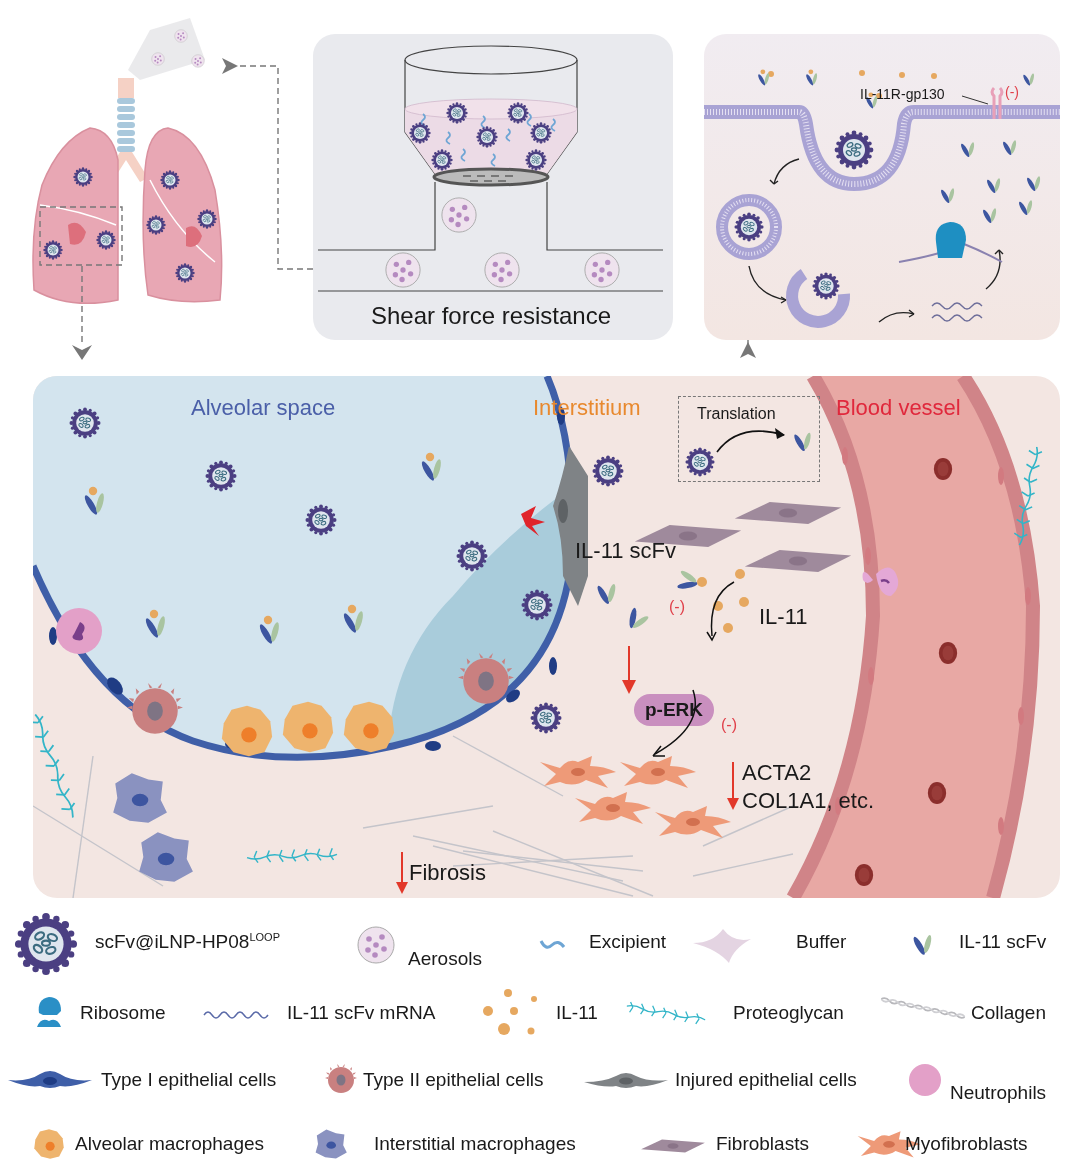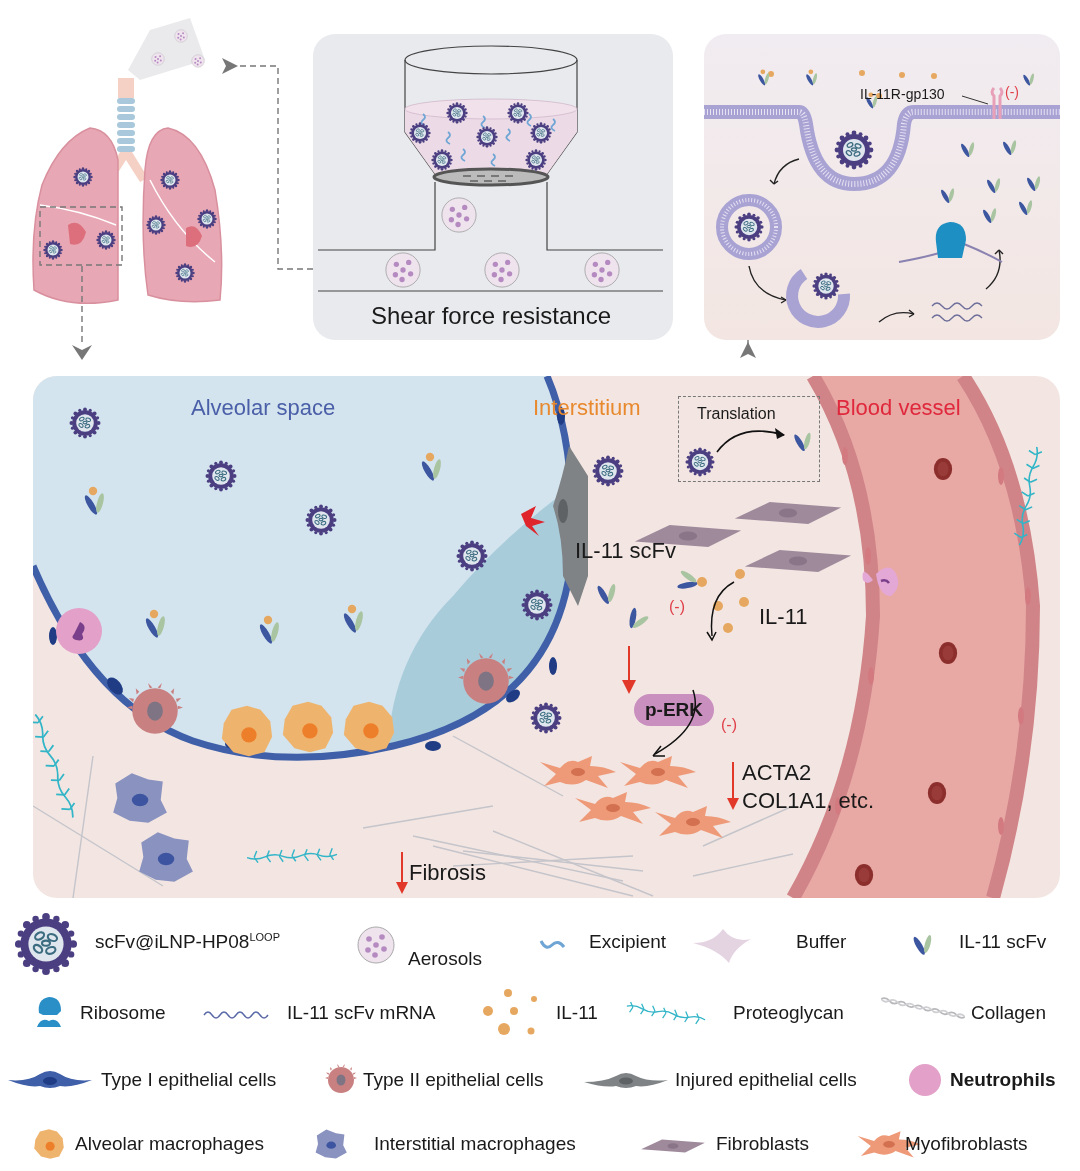--- a/index.html
+++ b/index.html
@@ -615,21 +615,21 @@
     <svg width="32" height="32" style="left:325px;top:2px">
         <use href="#type2"></use>
       </svg>
     <div class="leg-label" style="left:363px;top:7px;">Type II epithelial cells</div>
     <svg width="84" height="20" style="left:584px;top:8px">
       <path d="M0 12 Q20 12 32 6 Q42 0 52 6 Q64 12 84 10 Q64 18 52 16 Q42 20 32 16 Q20 18 0 12 Z" fill="#7f8386"></path>
       <ellipse cx="42" cy="11" rx="7" ry="3.5" fill="#5e6265"></ellipse>
     </svg>
     <div class="leg-label" style="left:675px;top:7px;">Injured epithelial cells</div>
     <div class="abs" style="left:909px;top:2px;width:32px;height:32px;border-radius:50%;background:#e3a0c8;"></div>
-    <div class="leg-label" style="left:950px;top:7px;font-weight:bold;">Neutrophils</div>
+    <div class="leg-label" style="left:950px;top:20px;">Neutrophils</div>
   </div>
 
   <div class="legend-row" style="top:210px;text-align:center;">
     <svg width="34" height="34" style="left:32px;top:2px">
         <use href="#amac"></use>
       </svg>
     <div class="leg-label" style="left:75px;top:8px;">Alveolar macrophages</div>
     <svg width="36" height="36" style="left:312px;top:1px">
         <use href="#imac"></use>
       </svg>

